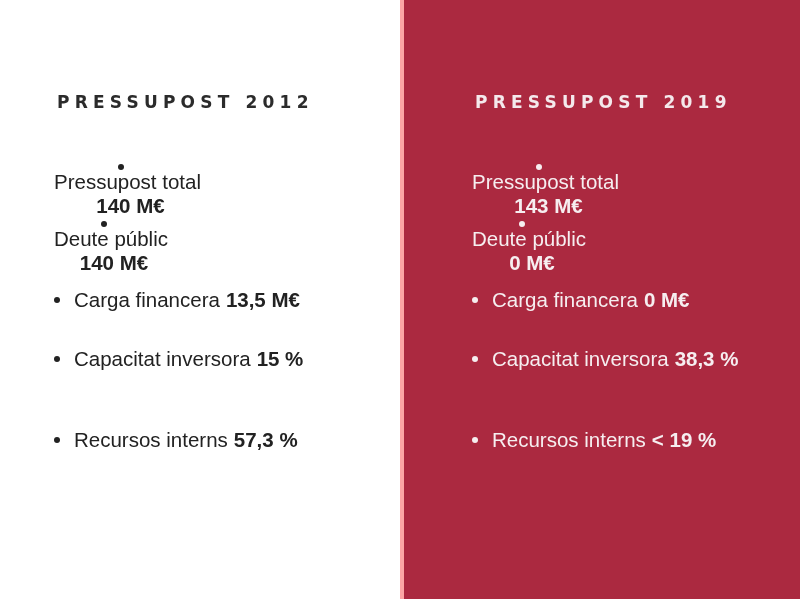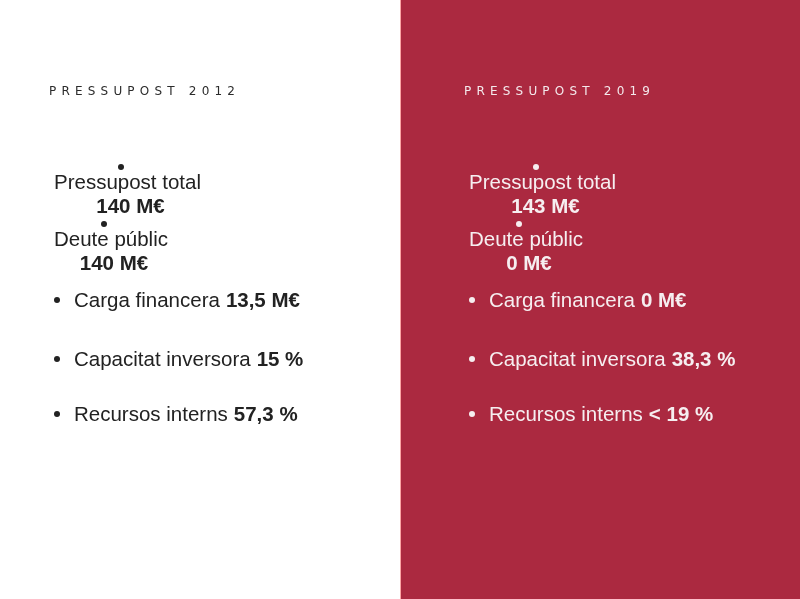--- a/index.html
+++ b/index.html
@@ -23,29 +23,29 @@
     }
     .panel-left {
       width: 400px;
       background: #ffffff;
       color: #222222;
     }
     .panel-right {
       width: 400px;
       background: #ab2940;
       color: #f6eef0;
-      border-left: 1px solid #fca5a5;
+      border-left: 4px solid #fca5a5;
     }
     .panel-title {
       position: absolute;
       top: 76px;
-      margin: 8px;
+      margin: 16px;
       font-family: "DejaVu Sans", sans-serif;
-      font-weight: normal;
-      font-size: 12px;
+      font-weight: bold;
+      font-size: 17px;
       letter-spacing: 5.2px;
       white-space: nowrap;
     }
     .panel-left .panel-title { left: 41px; color: #2b2b2b; }
     .panel-right .panel-title { left: 55px; color: #f4e9ec; }
 
     .item {
       position: absolute;
       display: flex;
       align-items: center;
@@ -65,21 +65,21 @@
     }
     .panel-left .bullet { background: #222222; }
     .panel-right .bullet { background: #f6eef0; }
     .item-label { font-weight: normal; }
     .item-value { font-weight: bold; margin-left: 6px; }
 
     .row-0 { top: 164px; flex-direction: column; }
     .row-1 { top: 221px; flex-direction: column; }
     .row-2 { top: 288px; }
     .row-3 { top: 347px; }
-    .row-4 { top: 402px; }
+    .row-4 { top: 428px; }
   </style>
 </head>
 <body>
 
 <div class="slide">
 
   <section class="panel panel-left">
     <h2 class="panel-title">PRESSUPOST 2012</h2>
 
     <div class="item row-0">

